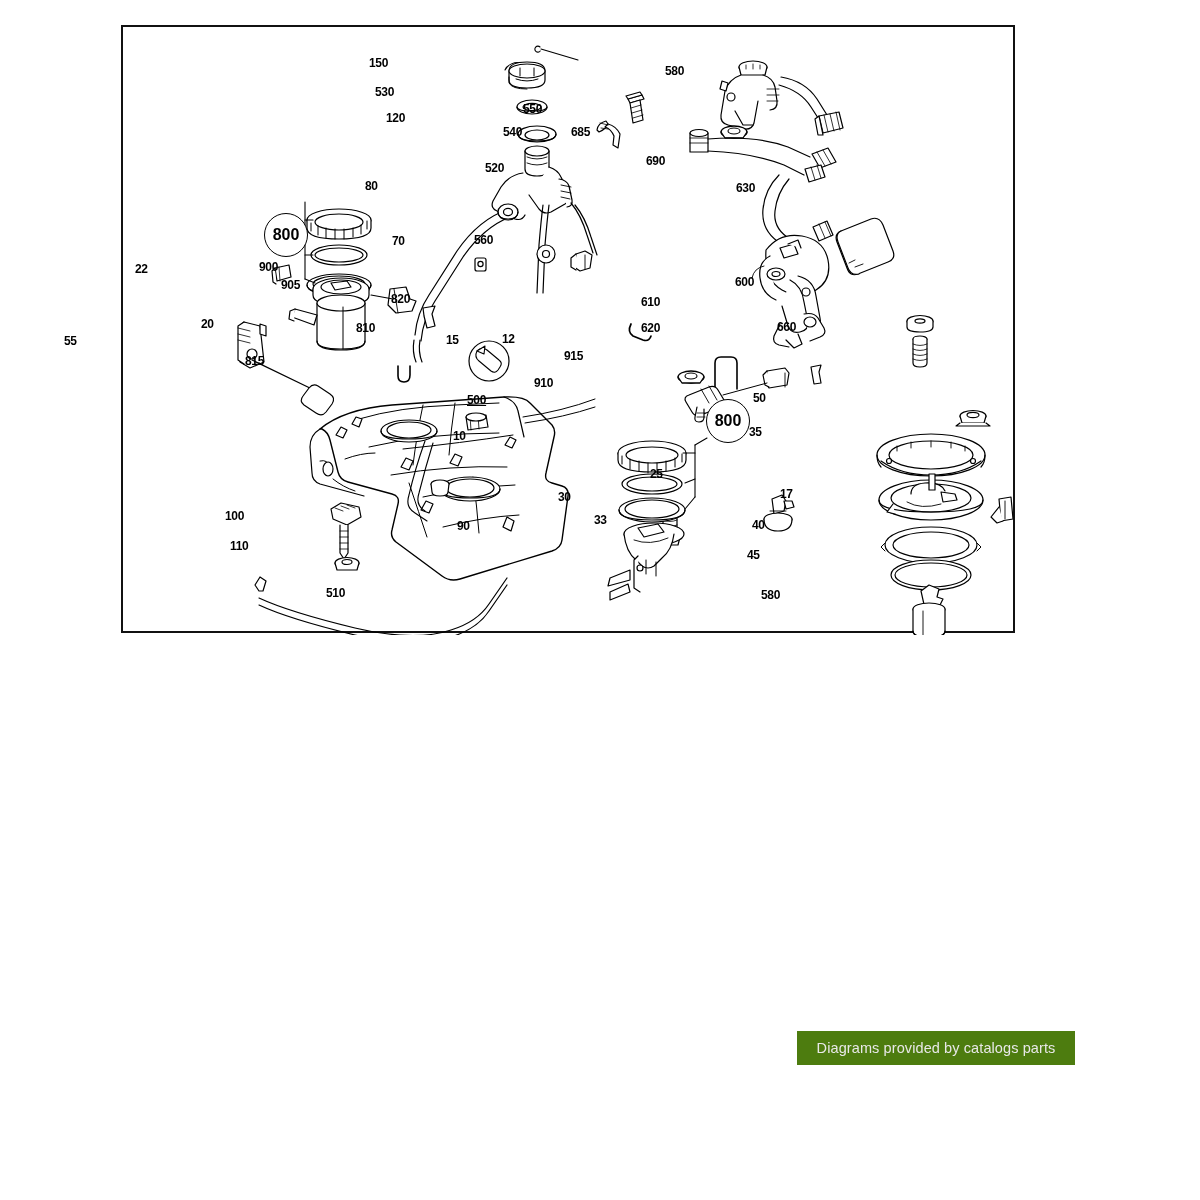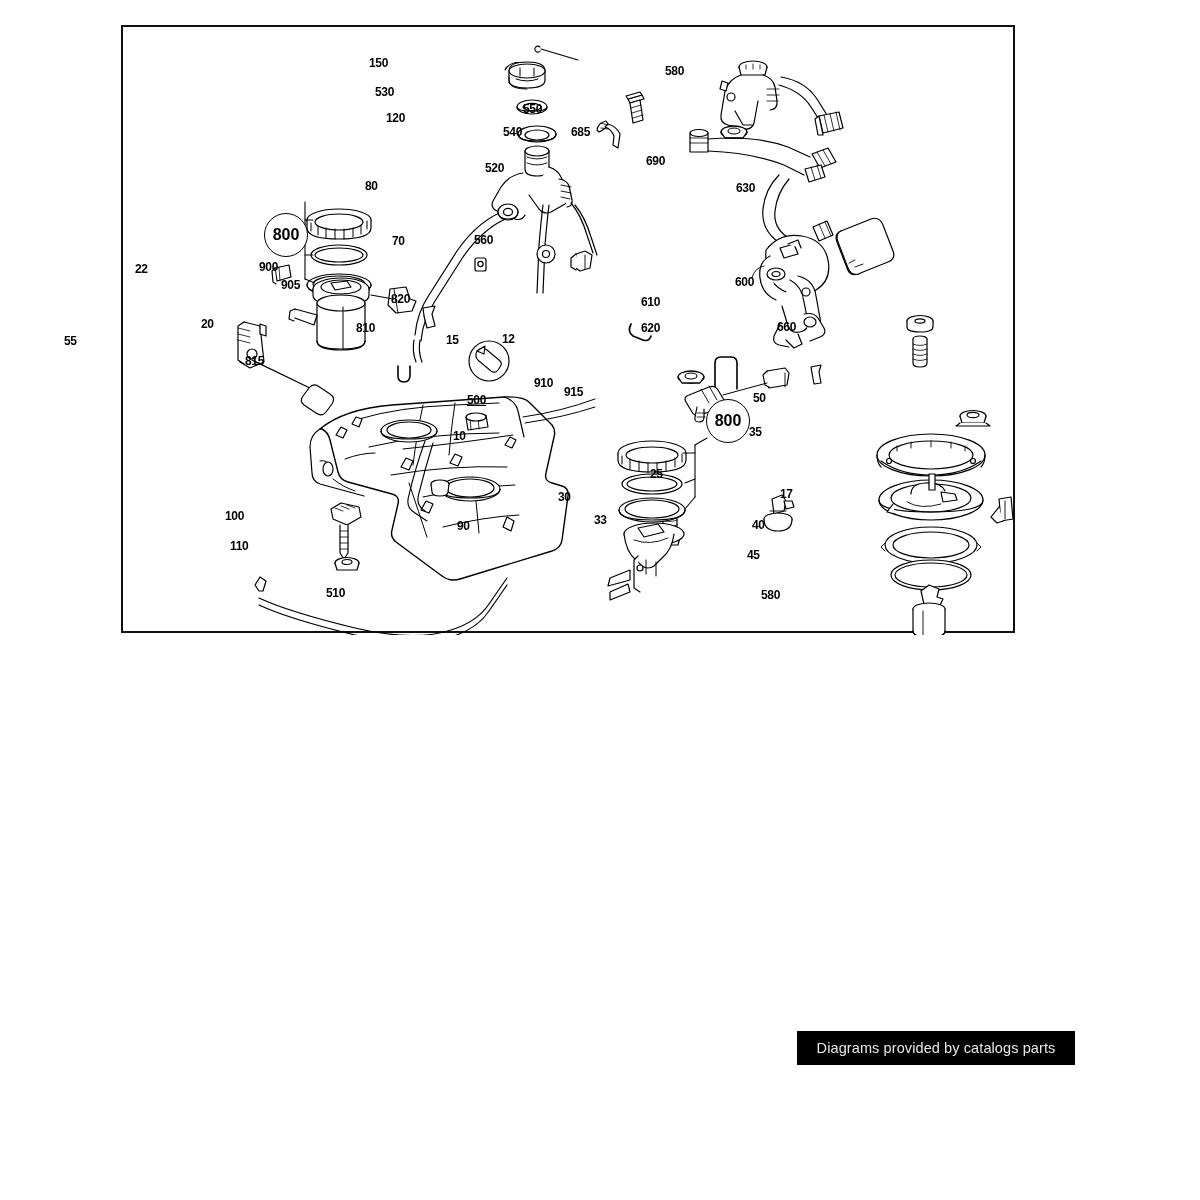--- a/index.html
+++ b/index.html
@@ -30,21 +30,21 @@
   .circ{
     position:absolute;border:1.6px solid #000;border-radius:50%;
     display:flex;align-items:center;justify-content:center;
     font-weight:700;font-size:16px;color:#000;background:#fff;
     font-family:"Liberation Sans", sans-serif;
   }
 
   
   .watermark{
     position:absolute;left:797px;top:1031px;width:278px;height:34px;
-    background:#000000;display:flex;align-items:center;justify-content:center;
+    background:#4d7c0f;display:flex;align-items:center;justify-content:center;
   }
   .watermark span{
     color:#e8e8e8;font-size:14.5px;font-family:"Liberation Sans", sans-serif;
     letter-spacing:.1px;white-space:nowrap;
   }
   .brandbar{
     position:absolute;left:0;top:1095px;width:1200px;height:105px;
   }
 </style>
 </head>
@@ -518,21 +518,21 @@
       <span class="lbl m" style="left:12px;top:236px;">22</span>
       <span class="lbl m" style="left:136px;top:234px;">900</span>
       <span class="lbl m" style="left:158px;top:252px;">905</span>
       <span class="lbl m" style="left:78px;top:291px;">20</span>
       <span class="lbl m" style="left:-59px;top:308px;">55</span>
       <span class="lbl m" style="left:122px;top:328px;">815</span>
       <span class="lbl m" style="left:233px;top:295px;">810</span>
       <span class="lbl m" style="left:268px;top:266px;">820</span>
       <span class="lbl m" style="left:323px;top:307px;">15</span>
       <span class="lbl m" style="left:379px;top:306px;">12</span>
-      <span class="lbl m" style="left:441px;top:323px;margin-top:36px;">915</span>
+      <span class="lbl m" style="left:441px;top:323px;">915</span>
       <span class="lbl m" style="left:411px;top:350px;">910</span>
       <span class="lbl m" style="left:344px;top:367px;text-decoration:underline;">500</span>
 
       <span class="lbl m" style="left:330px;top:403px;text-align:center;">10</span>
       <span class="lbl m" style="left:102px;top:483px;">100</span>
       <span class="lbl m" style="left:107px;top:513px;">110</span>
       <span class="lbl m" style="left:334px;top:493px;">90</span>
       <span class="lbl m" style="left:203px;top:560px;">510</span>
 
       <span class="lbl m" style="left:435px;top:464px;">30</span>

